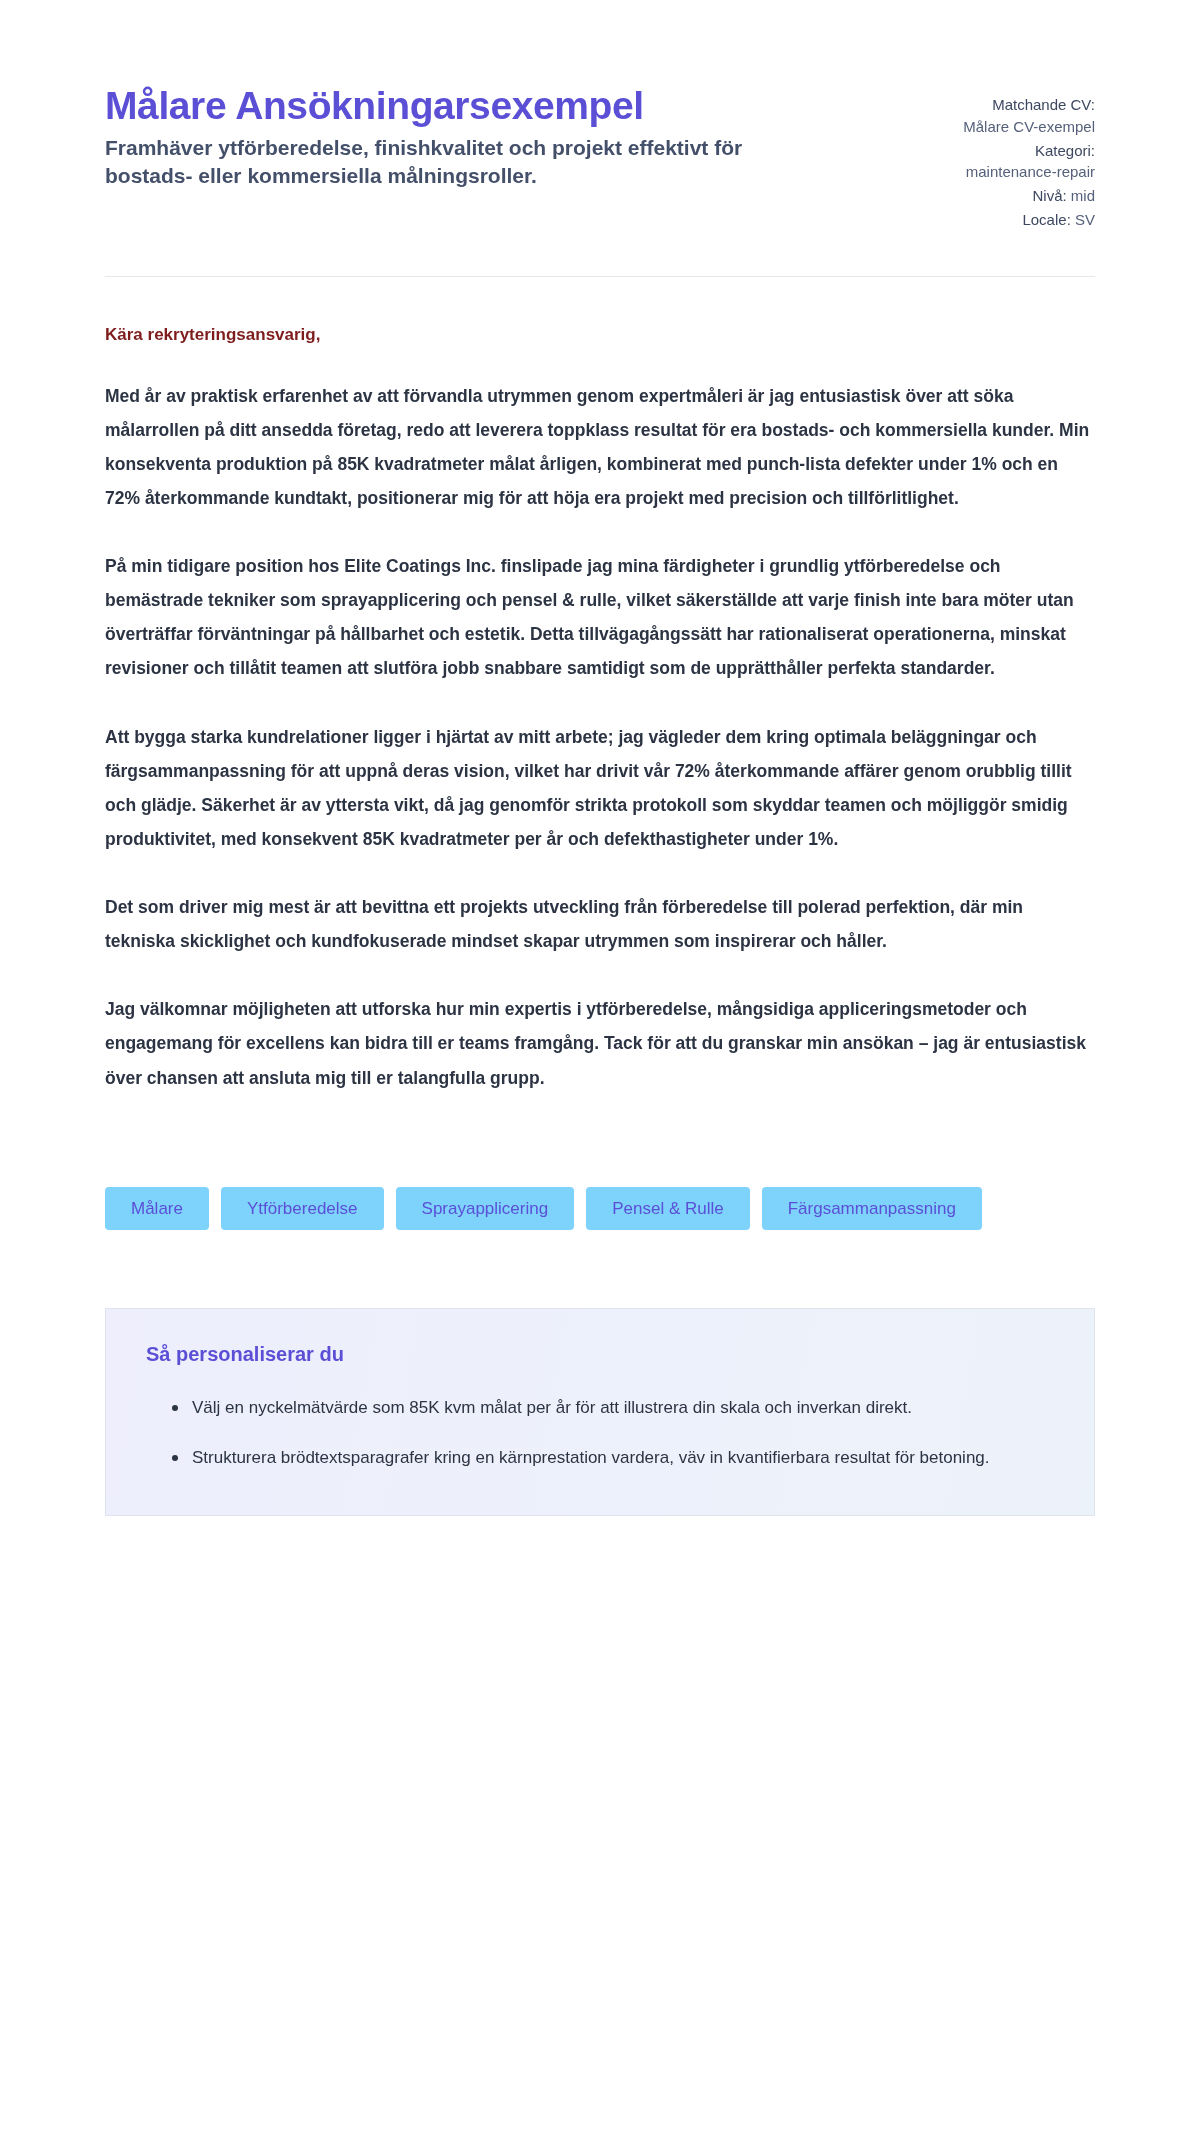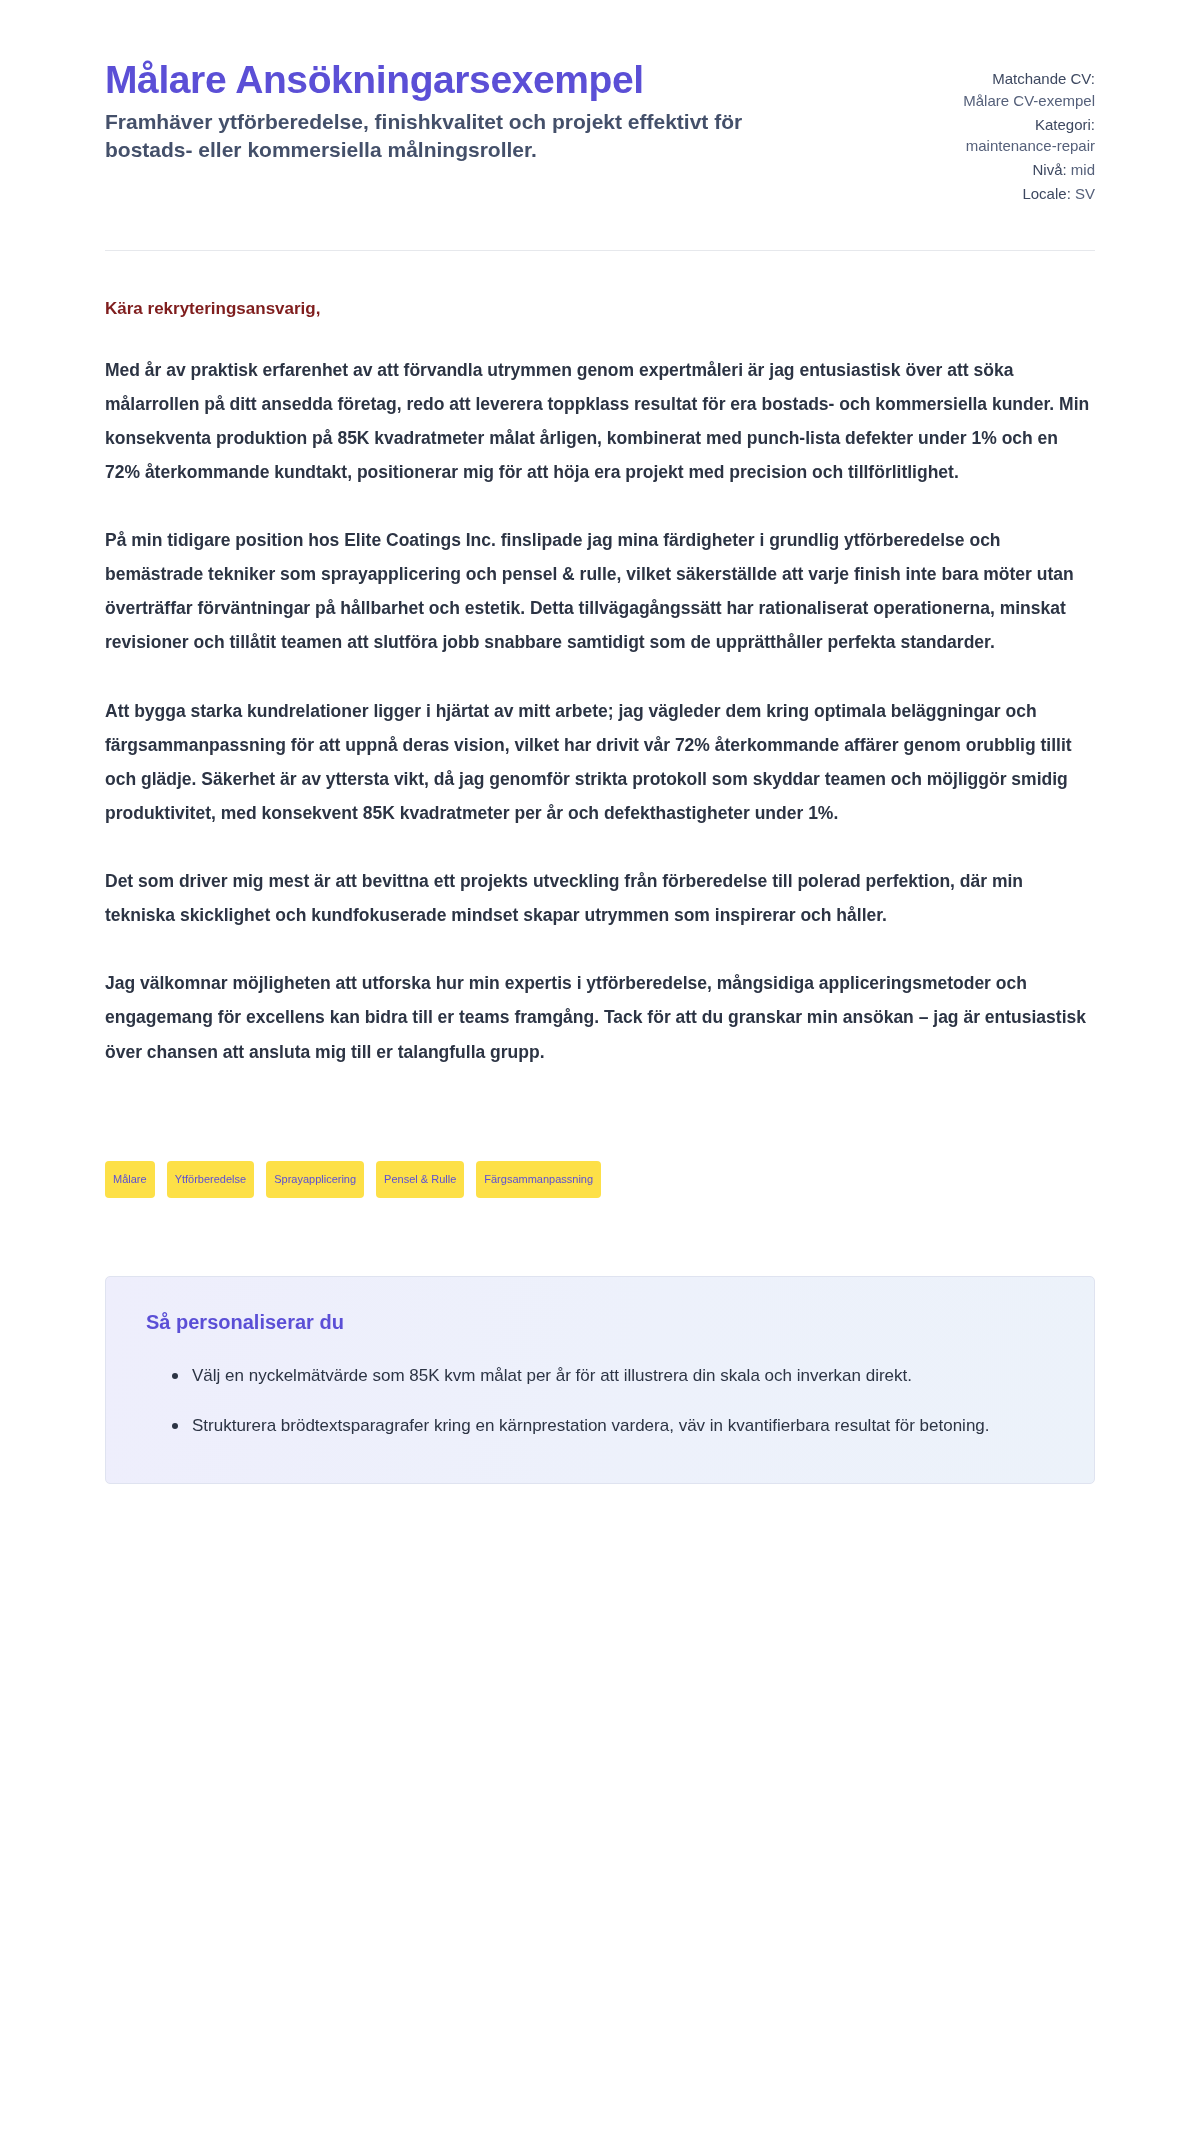--- a/index.html
+++ b/index.html
@@ -21,21 +21,21 @@
     width: 1200px;
     padding: 0 105px;
     margin: 0 auto;
   }
 
   
   .doc-header {
     display: flex;
     align-items: flex-start;
     justify-content: space-between;
-    padding-top: 58px;
+    padding-top: 84px;
     gap: 40px;
   }
   .header-left {
     flex: 1 1 auto;
     max-width: 760px;
   }
   .doc-title {
     font-size: 39px;
     line-height: 1.14;
     font-weight: 700;
@@ -112,36 +112,36 @@
   }
 
   
   .tag-row {
     display: flex;
     flex-wrap: wrap;
     gap: 12px;
     padding-top: 58px;
   }
   .tag {
-    background: #fde047;
+    background: #7dd3fc;
     color: #5b4fd6;
-    font-size: 11px;
+    font-size: 17px;
     line-height: 1;
-    padding: 13px 8px;
+    padding: 13px 26px;
     border-radius: 4px;
     white-space: nowrap;
   }
 
   
   .tips-box {
     margin-top: 78px;
     margin-bottom: 80px;
     background: linear-gradient(100deg, #eeeefc 0%, #edf1fb 55%, #ecf2fa 100%);
     border: 1px solid #dfe3f0;
-    border-radius: 5px;
+    border-radius: 0;
     padding: 34px 40px 40px 40px;
   }
   .tips-title {
     font-size: 20px;
     font-weight: 700;
     color: #5b4fd6;
     margin: 0 0 26px 0;
   }
   .tips-list {
     margin: 0;

